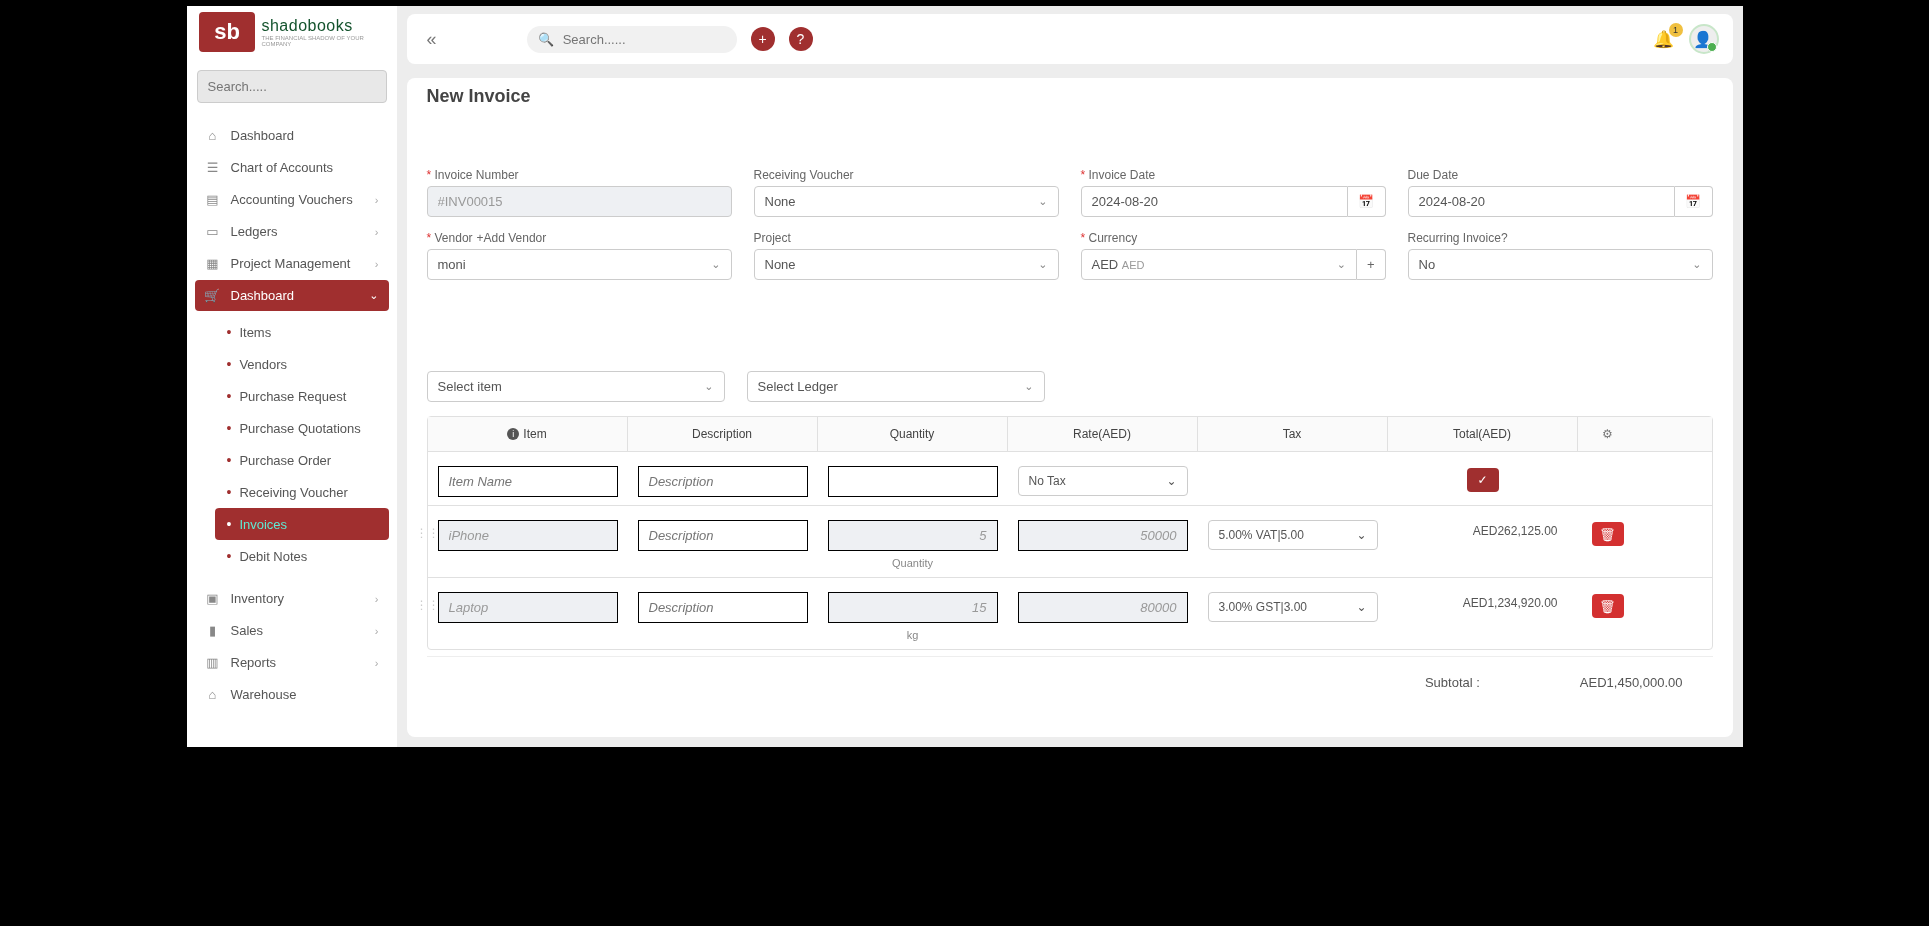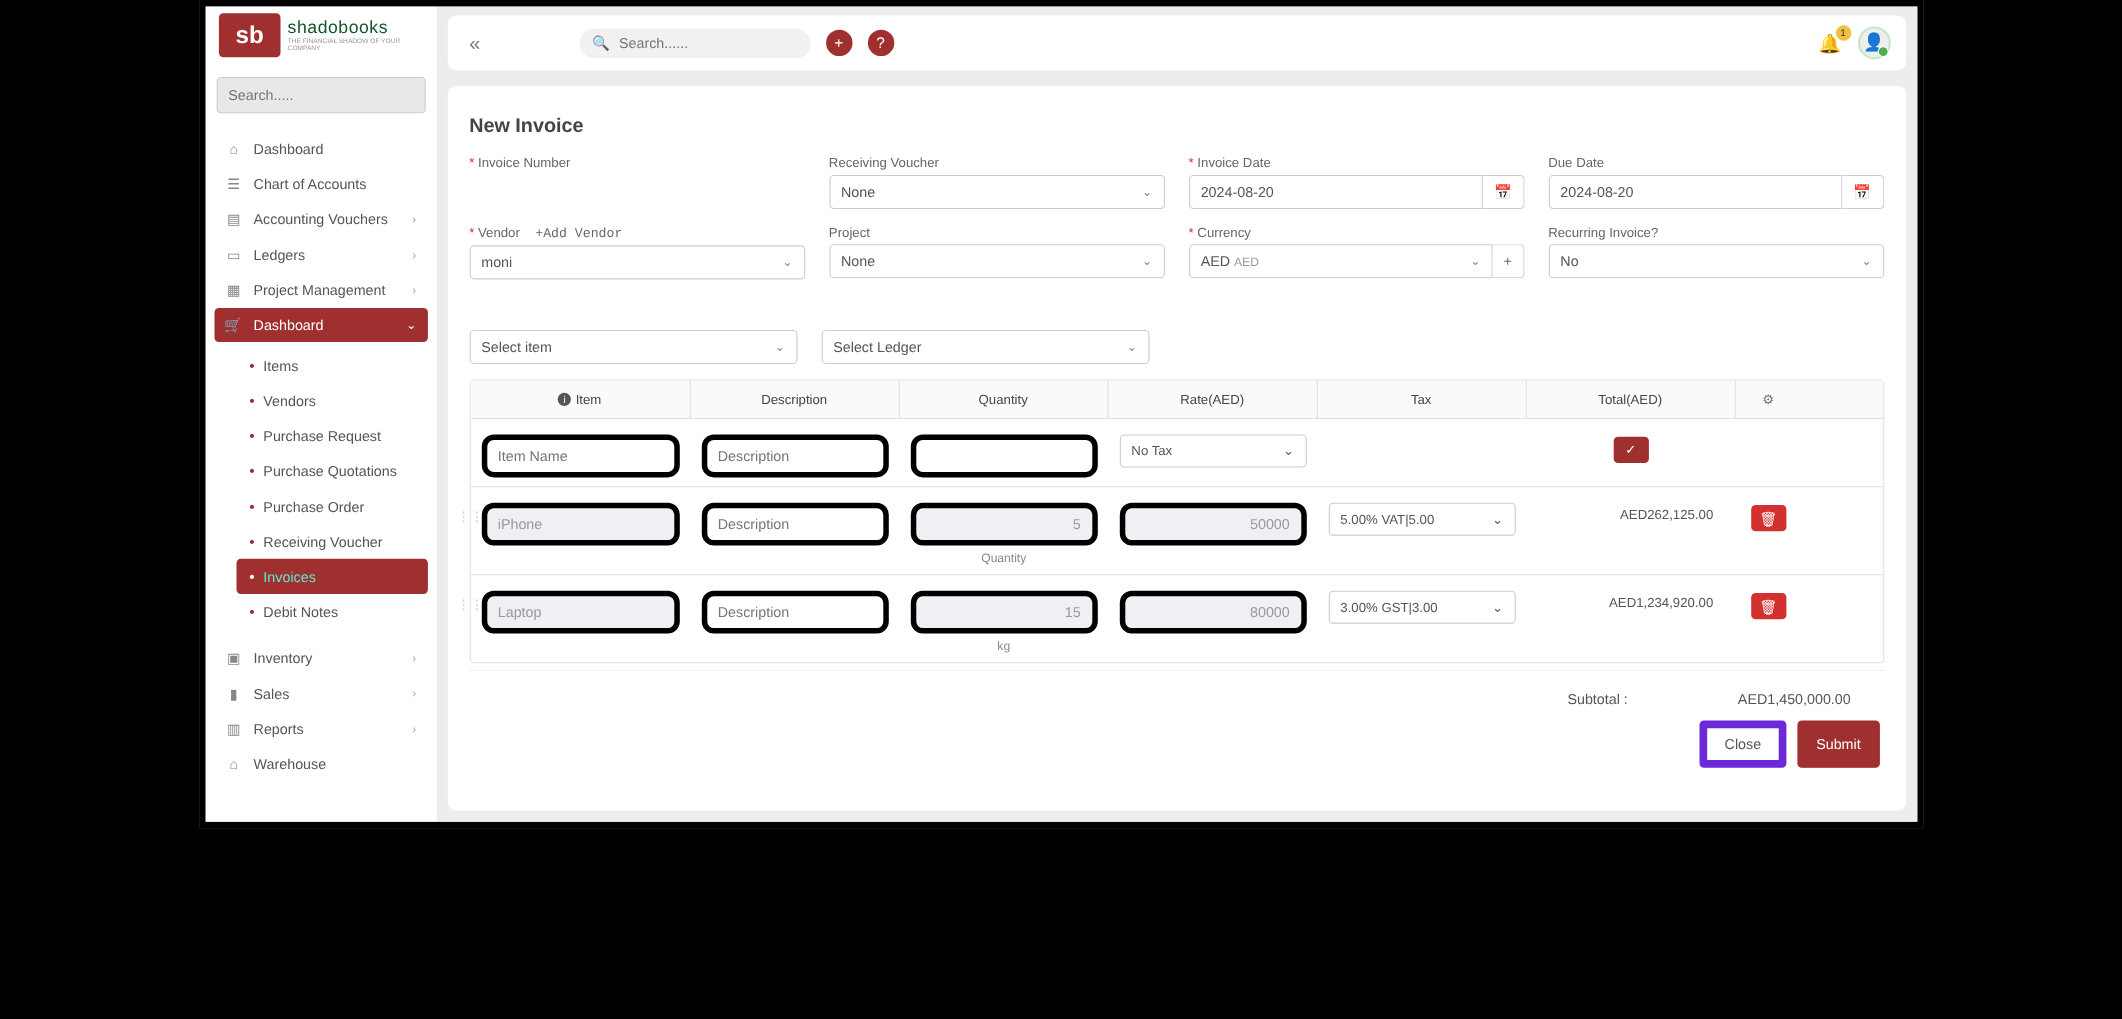--- a/index.html
+++ b/index.html
@@ -28,44 +28,44 @@
 .topbar { display: flex; align-items: center; padding: 10px 14px; gap: 14px; background: #fff; margin: 8px 10px 0; border-radius: 8px; }
 .collapse-btn { font-size: 18px; color: #777; cursor: pointer; padding: 0 6px; }
 .search-box { display: flex; align-items: center; flex: 0 0 210px; margin-left: 70px; background: #f1f1f1; border-radius: 18px; padding: 6px 12px; gap: 8px; }
 .search-box input { border: none; background: transparent; outline: none; width: 100%; font-size: 13px; }
 .circle-btn { width: 24px; height: 24px; border-radius: 50%; background: #a02f2f; color: #fff; display: flex; align-items: center; justify-content: center; font-size: 14px; cursor: pointer; }
 .topbar-right { margin-left: auto; display: flex; align-items: center; gap: 14px; }
 .bell { position: relative; font-size: 17px; color: #555; cursor: pointer; }
 .badge { position: absolute; top: -6px; right: -8px; background: #f0c040; color: #333; border-radius: 50%; width: 14px; height: 14px; font-size: 9px; display: flex; align-items: center; justify-content: center; }
 .avatar { width: 30px; height: 30px; border-radius: 50%; border: 2px solid #c8e6c9; background: #eee; display: flex; align-items: center; justify-content: center; font-size: 16px; position: relative; }
 .avatar::after { content: ""; position: absolute; bottom: 0; right: 0; width: 8px; height: 8px; background: #4caf50; border-radius: 50%; border: 1px solid #fff; }
-.content { flex: 1; margin: 14px 10px 10px; background: #fff; border-radius: 8px; padding: 26px 20px 10px; display: flex; flex-direction: column; overflow: hidden; }
+.content { flex: 1; margin: 14px 10px 10px; background: #fff; border-radius: 8px; padding: 8px 20px 10px; display: flex; flex-direction: column; overflow: hidden; gap: 45px; }
 .page-title { font-size: 18px; color: #444; margin-bottom: 16px; }
 .form-grid { display: grid; grid-template-columns: repeat(4, 1fr); gap: 14px 22px; }
 .form-group label { display: block; font-size: 12px; color: #666; margin-bottom: 4px; }
 .req::before { content: "* "; color: #d33; }
 .input, .select { width: 100%; padding: 7px 10px; border: 1px solid #ccc; border-radius: 4px; font-size: 13px; color: #555; background: #fff; }
 .input.disabled { background: #eef0f3; color: #999; }
 .select { display: flex; justify-content: space-between; align-items: center; cursor: pointer; }
 .select .chev { color: #888; font-size: 11px; }
 .input-group { display: flex; gap: 0; }
 .input-group .input, .input-group .select { flex: 1; border-radius: 4px 0 0 4px; }
 .addon { border: 1px solid #ccc; border-left: none; border-radius: 0 4px 4px 0; padding: 0 10px; display: flex; align-items: center; color: #666; cursor: pointer; background: #fff; }
-.add-vendor { margin-left: 14px; font-size: 12px; color: #666; cursor: pointer; font-family: Liberation Mono, monospace; }
+.add-vendor { margin-left: 4px; font-size: 12px; color: #666; cursor: pointer; }
 .items-section { margin-top: 28px; padding-top: 18px; }
 .item-selects { display: flex; gap: 22px; margin-bottom: 14px; }
 .item-selects .select { width: 298px; }
 .table { border: 1px solid #e0e0e0; border-radius: 4px; }
 .thead { display: grid; grid-template-columns: 200px 190px 190px 190px 190px 190px 60px; background: #fafafa; border-bottom: 1px solid #e0e0e0; }
 .th { padding: 10px 8px; font-size: 12px; color: #444; text-align: center; border-right: 1px solid #e0e0e0; display: flex; align-items: center; justify-content: center; gap: 4px; }
 .th:last-child { border-right: none; }
 .trow { display: grid; grid-template-columns: 200px 190px 190px 190px 190px 190px 60px; border-bottom: 1px solid #e0e0e0; padding: 14px 0 8px; align-items: start; position: relative; }
 .trow:last-child { border-bottom: none; }
 .cell { padding: 0 10px; display: flex; flex-direction: column; align-items: center; }
-.cell input { width: 100%; padding: 7px 10px; border: 5px solid #000000; border-radius: 11px; font-size: 13px; }
+.cell input { width: 100%; padding: 7px 10px; border: 1px solid #000000; border-radius: 0; font-size: 13px; font-style: italic; }
 .cell input.locked { background: #eef0f3; color: #999; }
 .cell input.right { text-align: right; }
 .unit-label { font-size: 11px; color: #888; margin-top: 6px; text-align: center; }
 .tax-select { width: 100%; display: flex; justify-content: space-between; align-items: center; padding: 7px 10px; border: 1px solid #ccc; border-radius: 4px; font-size: 12px; color: #555; background: #fff; cursor: pointer; }
 .row-action { display: flex; align-items: flex-start; justify-content: center; padding-top: 2px; }
 .btn-check { width: 32px; height: 24px; background: #a02f2f; border-radius: 4px; color: #fff; display: flex; align-items: center; justify-content: center; cursor: pointer; font-size: 12px; }
 .btn-del { width: 32px; height: 24px; background: #d33030; border-radius: 4px; color: #fff; display: flex; align-items: center; justify-content: center; cursor: pointer; }
 .drag { position: absolute; left: -12px; top: 20px; color: #ccc; font-size: 12px; cursor: grab; }
 .total-cell { text-align: right; font-size: 12px; color: #555; padding: 4px 10px 0; width: 100%; }
 .subtotal-row { display: flex; justify-content: flex-end; gap: 100px; padding: 18px 30px 6px; border-top: 1px solid #eee; margin-top: 6px; font-size: 13px; color: #555; }
@@ -167,20 +167,21 @@
         <span class="avatar">👤</span>
       </div>
     </div>
 
     <div class="content">
       <h2 class="page-title">New Invoice</h2>
 
       <div class="form-grid">
         <div class="form-group">
           <label class="req">Invoice Number</label>
+          <input class="input disabled" readonly="" value="#INV00015" style="">
         </div>
         <div class="form-group">
           <label>Receiving Voucher</label>
           <div class="select">
               <span>None</span>
               <span class="chev">⌄</span>
             </div>
         </div>
         <div class="form-group">
           <label class="req">Invoice Date</label>

